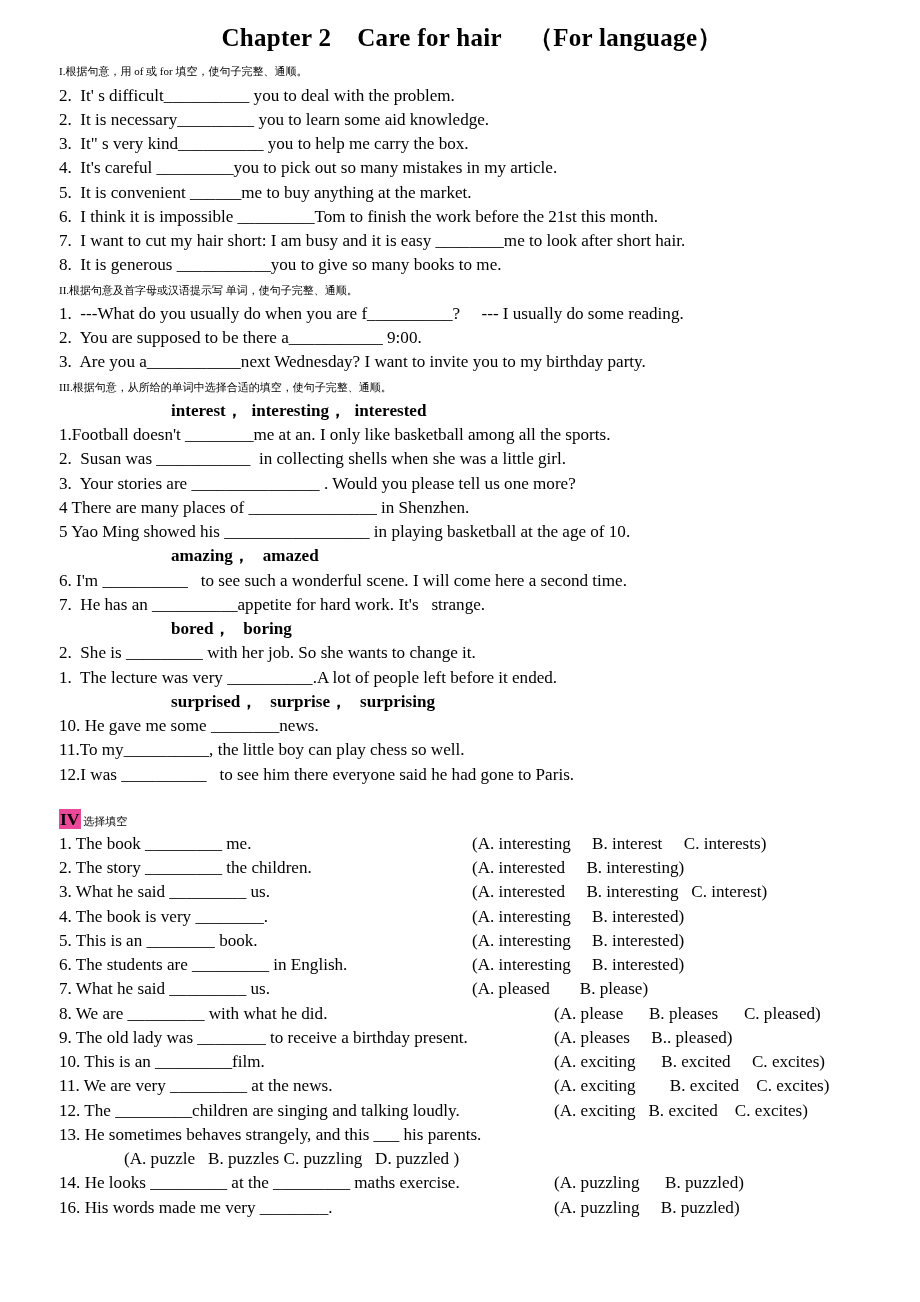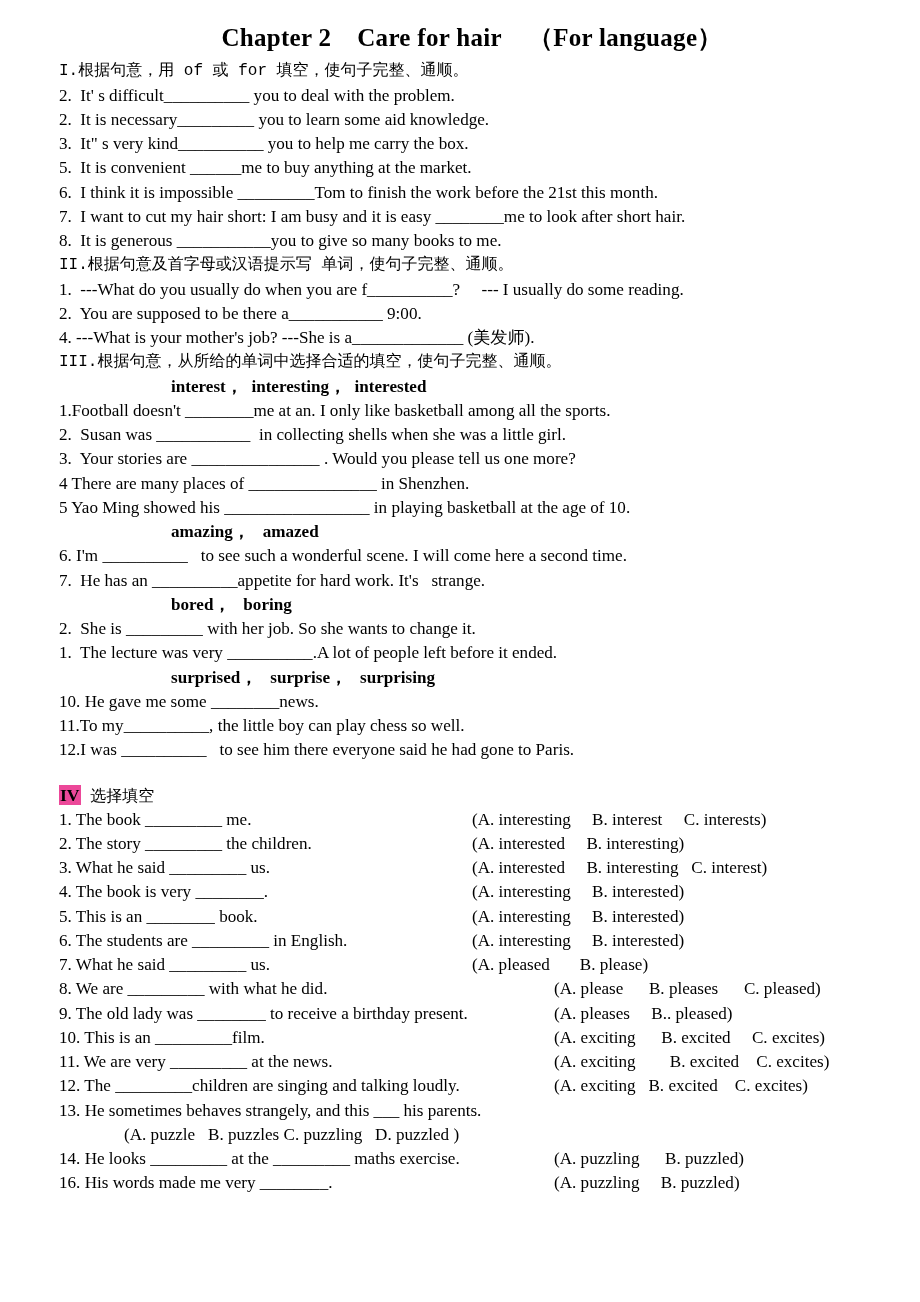--- a/index.html
+++ b/index.html
@@ -37,21 +37,21 @@
     font-size: 17.1px;
     line-height: 24.25px;
   }
   .line {
     white-space: pre;
     margin: 0;
     padding: 0;
     height: 24.25px;
     overflow: visible;
   }
-  .cn { font-family: Liberation Mono, monospace; font-size: 16px; }
+  .cn { font-family: Liberation Serif, serif; font-size: 11px; }
   .wordbank {
     font-weight: bold;
     padding-left: 112px;
     white-space: pre;
     height: 24.25px;
     font-size: 17.1px;
   }
   .wordbank.wb-amaze { padding-left: 112px; }
   .wordbank.wb-bored { padding-left: 112px; }
   .wordbank.wb-surp  { padding-left: 112px; }
@@ -85,29 +85,30 @@
 <div class="page">
 
   <div class="doc-title"><span>Chapter 2</span><span class="title-gap"></span><span>Care for hair</span><span class="title-gap"></span><span>（For language）</span></div>
 
   <div class="body-block">
 
     <div class="line cn">I.根据句意，用 of 或 for 填空，使句子完整、通顺。</div>
     <div class="line">2.  It' s difficult__________ you to deal with the problem.</div>
     <div class="line">2.  It is necessary_________ you to learn some aid knowledge.</div>
     <div class="line">3.  It" s very kind__________ you to help me carry the box.</div>
+    <div class="line">4.  It's careful _________you to pick out so many mistakes in my article.</div>
     <div class="line">5.  It is convenient ______me to buy anything at the market.</div>
     <div class="line">6.  I think it is impossible _________Tom to finish the work before the 21st this month.</div>
     <div class="line">7.  I want to cut my hair short: I am busy and it is easy ________me to look after short hair.</div>
     <div class="line">8.  It is generous ___________you to give so many books to me.</div>
 
     <div class="line cn">II.根据句意及首字母或汉语提示写 单词，使句子完整、通顺。</div>
     <div class="line">1.  ---What do you usually do when you are f__________?     --- I usually do some reading.</div>
     <div class="line">2.  You are supposed to be there a___________ 9:00.</div>
-    <div class="line">4. ---What is your mother's job? ---She is a_____________ (美发师).</div>
+    <div class="line">3.  Are you a___________next Wednesday? I want to invite you to my birthday party.</div>
 
     <div class="line cn">III.根据句意，从所给的单词中选择合适的填空，使句子完整、通顺。</div>
     <div class="wordbank">interest，  interesting，  interested</div>
     <div class="line">1.Football doesn't ________me at an. I only like basketball among all the sports.</div>
     <div class="line">2.  Susan was ___________  in collecting shells when she was a little girl.</div>
     <div class="line">3.  Your stories are _______________ . Would you please tell us one more?</div>
     <div class="line">4 There are many places of _______________ in Shenzhen.</div>
     <div class="line">5 Yao Ming showed his _________________ in playing basketball at the age of 10.</div>
 
     <div class="wordbank wb-amaze">amazing，   amazed</div>

